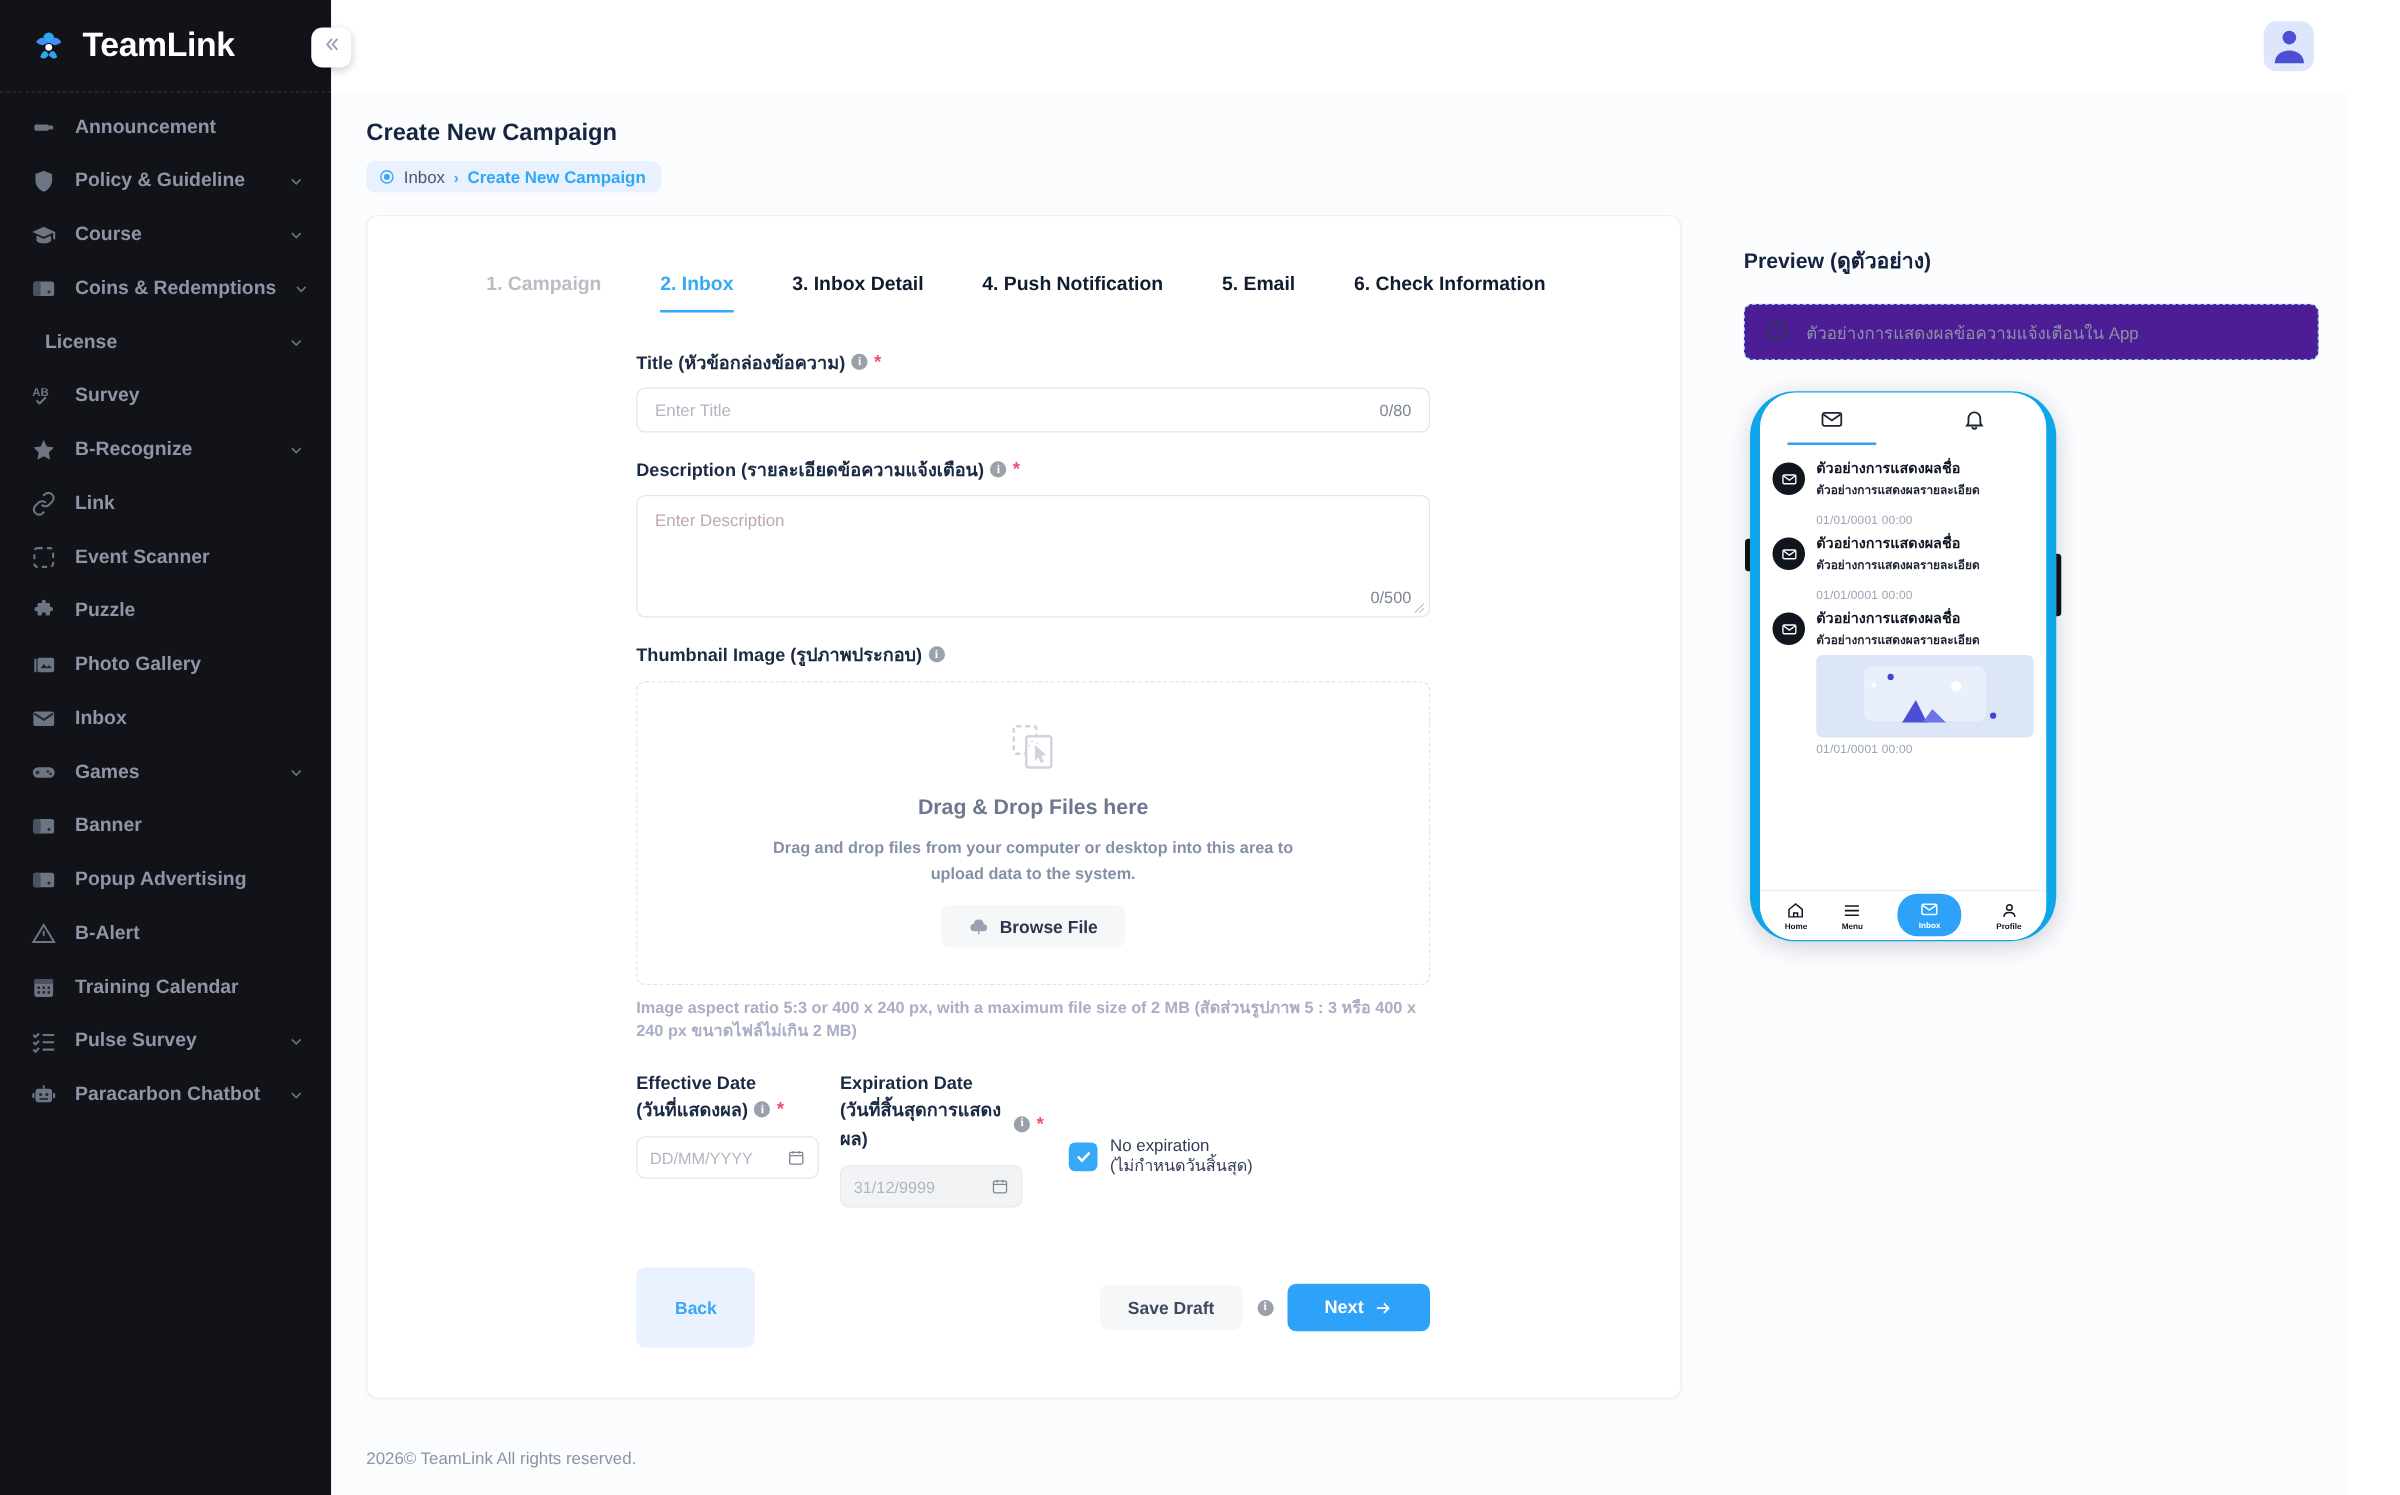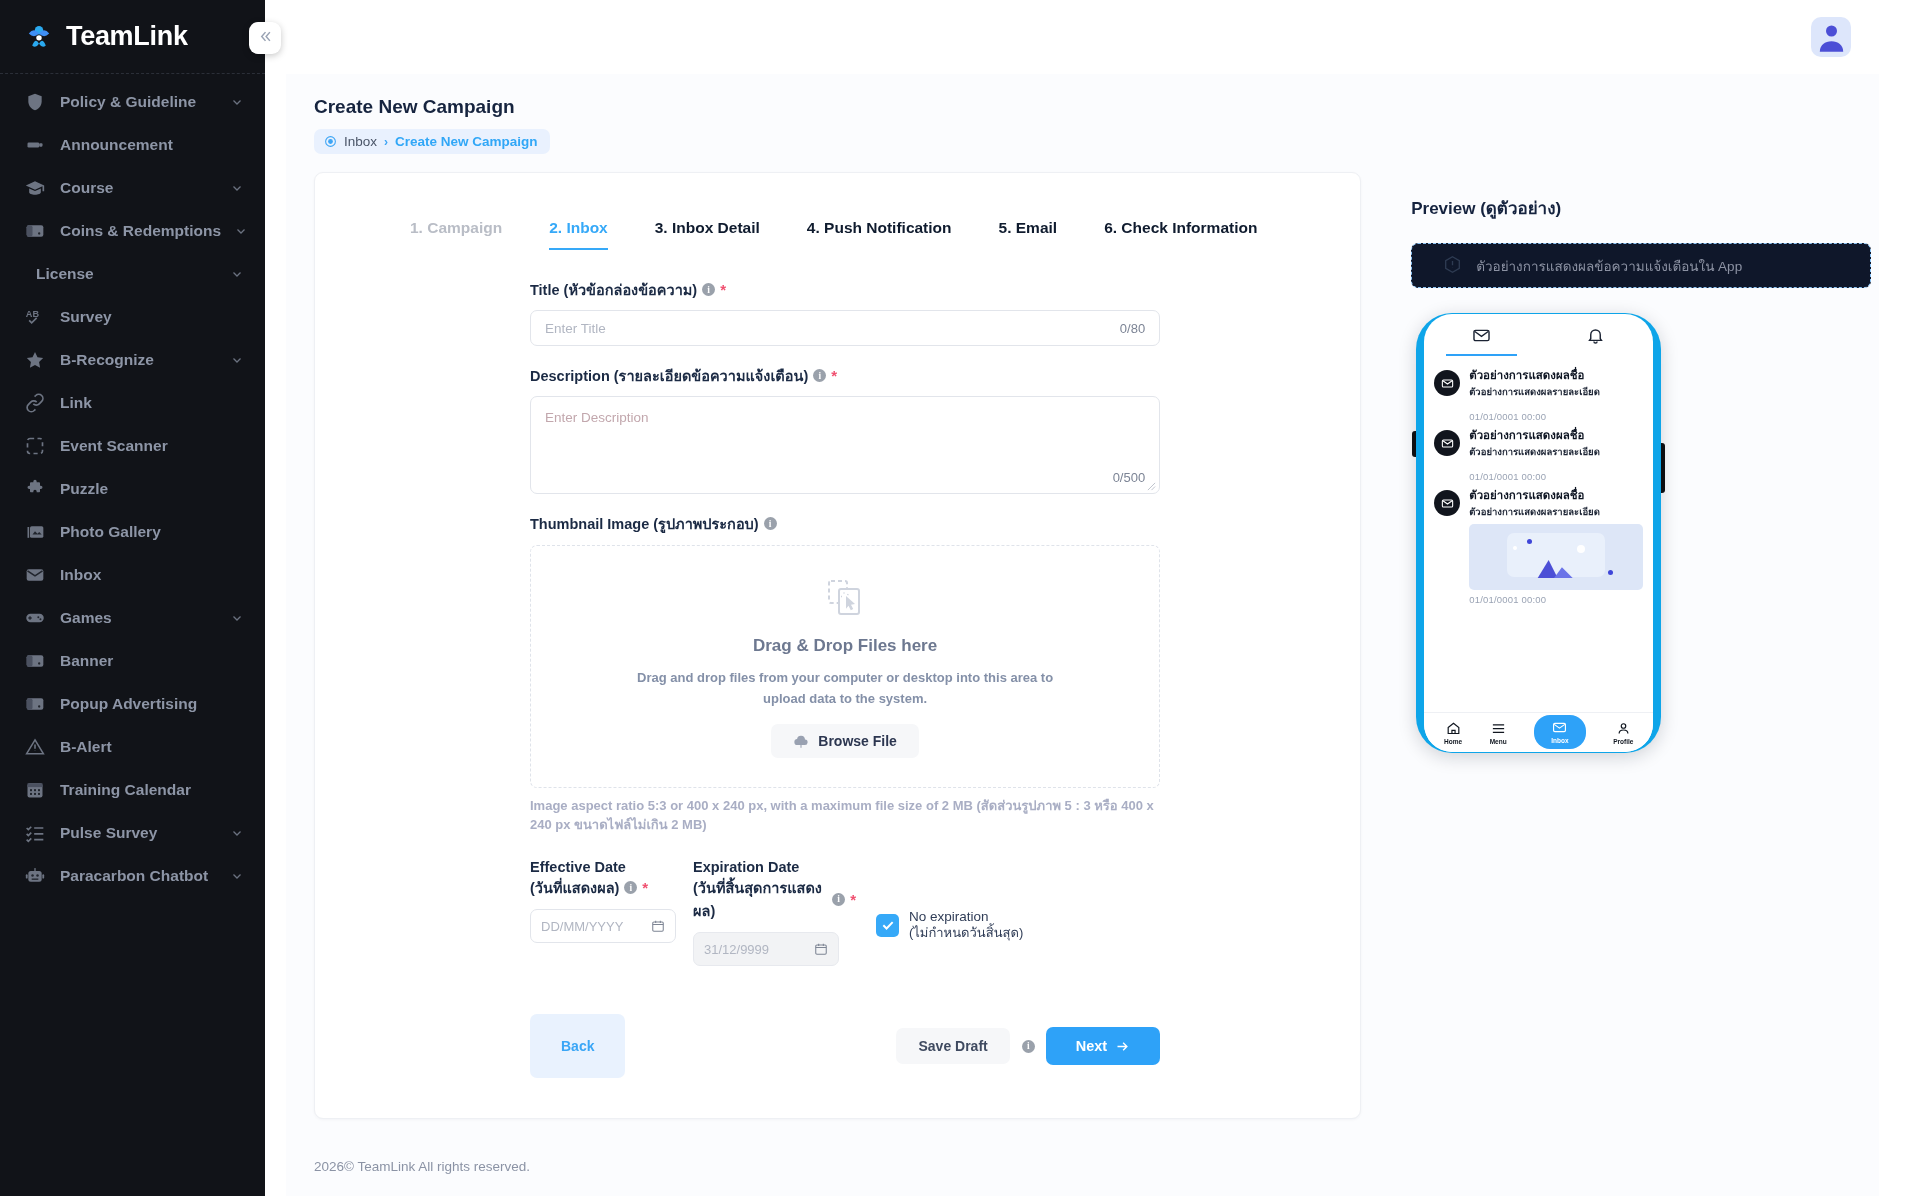--- a/index.html
+++ b/index.html
@@ -2,21 +2,21 @@
 <html><head>
 <meta charset="utf-8">
 <style>
   * { box-sizing: border-box; margin: 0; padding: 0; }
   html, body {
     width: 1920px; height: 1196px;
     font-family: "Liberation Sans", sans-serif;
     background: #ffffff;
     overflow: hidden;
   }
-  .app { display: flex; width: 1879px; height: 1196px; position: relative; gap: 21px; }
+  .app { display: flex; width: 1879px; height: 1196px; position: relative; }
 
   
   .sidebar {
     width: 265px; min-width: 265px; height: 1196px;
     background: #111318;
     color: #9aa3b2;
     position: relative;
     overflow: hidden;
   }
   .brand {
@@ -176,22 +176,22 @@
     padding: 11px 30px; font-size: 14.5px; font-weight: bold; cursor: pointer;
     display: flex; align-items: center; gap: 8px;
   }
   .btn-next svg { width: 15px; height: 15px; display: block; }
 
   
   .preview { width: 520px; padding: 22px 0 0 50px; }
   .pv-title { font-size: 17px; font-weight: bold; color: #15233f; }
   .pv-note {
     margin-top: 22px; width: 460px; height: 45px;
-    background: #0f172a; border: 1.5px dashed #8cc4f5; border-radius: 7px;
-    display: flex; align-items: center; gap: 14px; padding-left: 31px;
+    background: #4c1d95; border: 1.5px dashed #8cc4f5; border-radius: 7px;
+    display: flex; align-items: center; gap: 14px; padding-left: 16px;
   }
   .pv-note svg { width: 19px; height: 19px; color: #2e3b52; flex: none; }
   .pv-note span { font-size: 13.5px; color: #8c92a3; }
 
   .phone {
     margin-top: 25px; margin-left: 5px;
     width: 245px; height: 440px; background: #0ea5e9;
     border-radius: 36px; padding: 1px 8px; position: relative;
     box-shadow: 0 4px 18px rgba(16,24,40,.18);
   }
@@ -267,38 +267,38 @@
           <circle cx="20" cy="21" r="3.2" fill="#ffffff"></circle>
         </svg>
       </span>
       <span class="brand-name">TeamLink</span>
     </div>
 
     <nav class="nav">
       <div class="nav-item">
         <span class="nav-ico">
             <svg viewBox="0 0 24 24" fill="currentColor">
+              <rect x="3" y="9" width="14" height="6" rx="1.5"></rect>
+              <rect x="17" y="10" width="4" height="4" rx="1"></rect>
+            </svg>
+          </span>
+        <span class="nav-label">Announcement</span>
+      </div>
+      <div class="nav-item">
+        <span class="nav-ico">
+            <svg viewBox="0 0 24 24" fill="currentColor">
               <path d="M12 2 4 5v6c0 5 3.4 9.4 8 11 4.6-1.6 8-6 8-11V5l-8-3z"></path>
             </svg>
           </span>
         <span class="nav-label">Policy &amp; Guideline</span>
         <span class="chev">
             <svg viewBox="0 0 24 24" fill="none" stroke="currentColor" stroke-width="2.6">
               <path d="M5 9l7 7 7-7"></path>
             </svg>
           </span>
-      </div>
-      <div class="nav-item">
-        <span class="nav-ico">
-            <svg viewBox="0 0 24 24" fill="currentColor">
-              <rect x="3" y="9" width="14" height="6" rx="1.5"></rect>
-              <rect x="17" y="10" width="4" height="4" rx="1"></rect>
-            </svg>
-          </span>
-        <span class="nav-label">Announcement</span>
       </div>
       <div class="nav-item">
         <span class="nav-ico">
             <svg viewBox="0 0 24 24" fill="currentColor">
               <path d="M12 4 1 9l11 5 9-4.1V16h2V9L12 4z"></path>
               <path d="M5 12.5V17c0 1.7 3.1 3 7 3s7-1.3 7-3v-4.5l-7 3.2-7-3.2z"></path>
             </svg>
           </span>
         <span class="nav-label">Course</span>
         <span class="chev">

